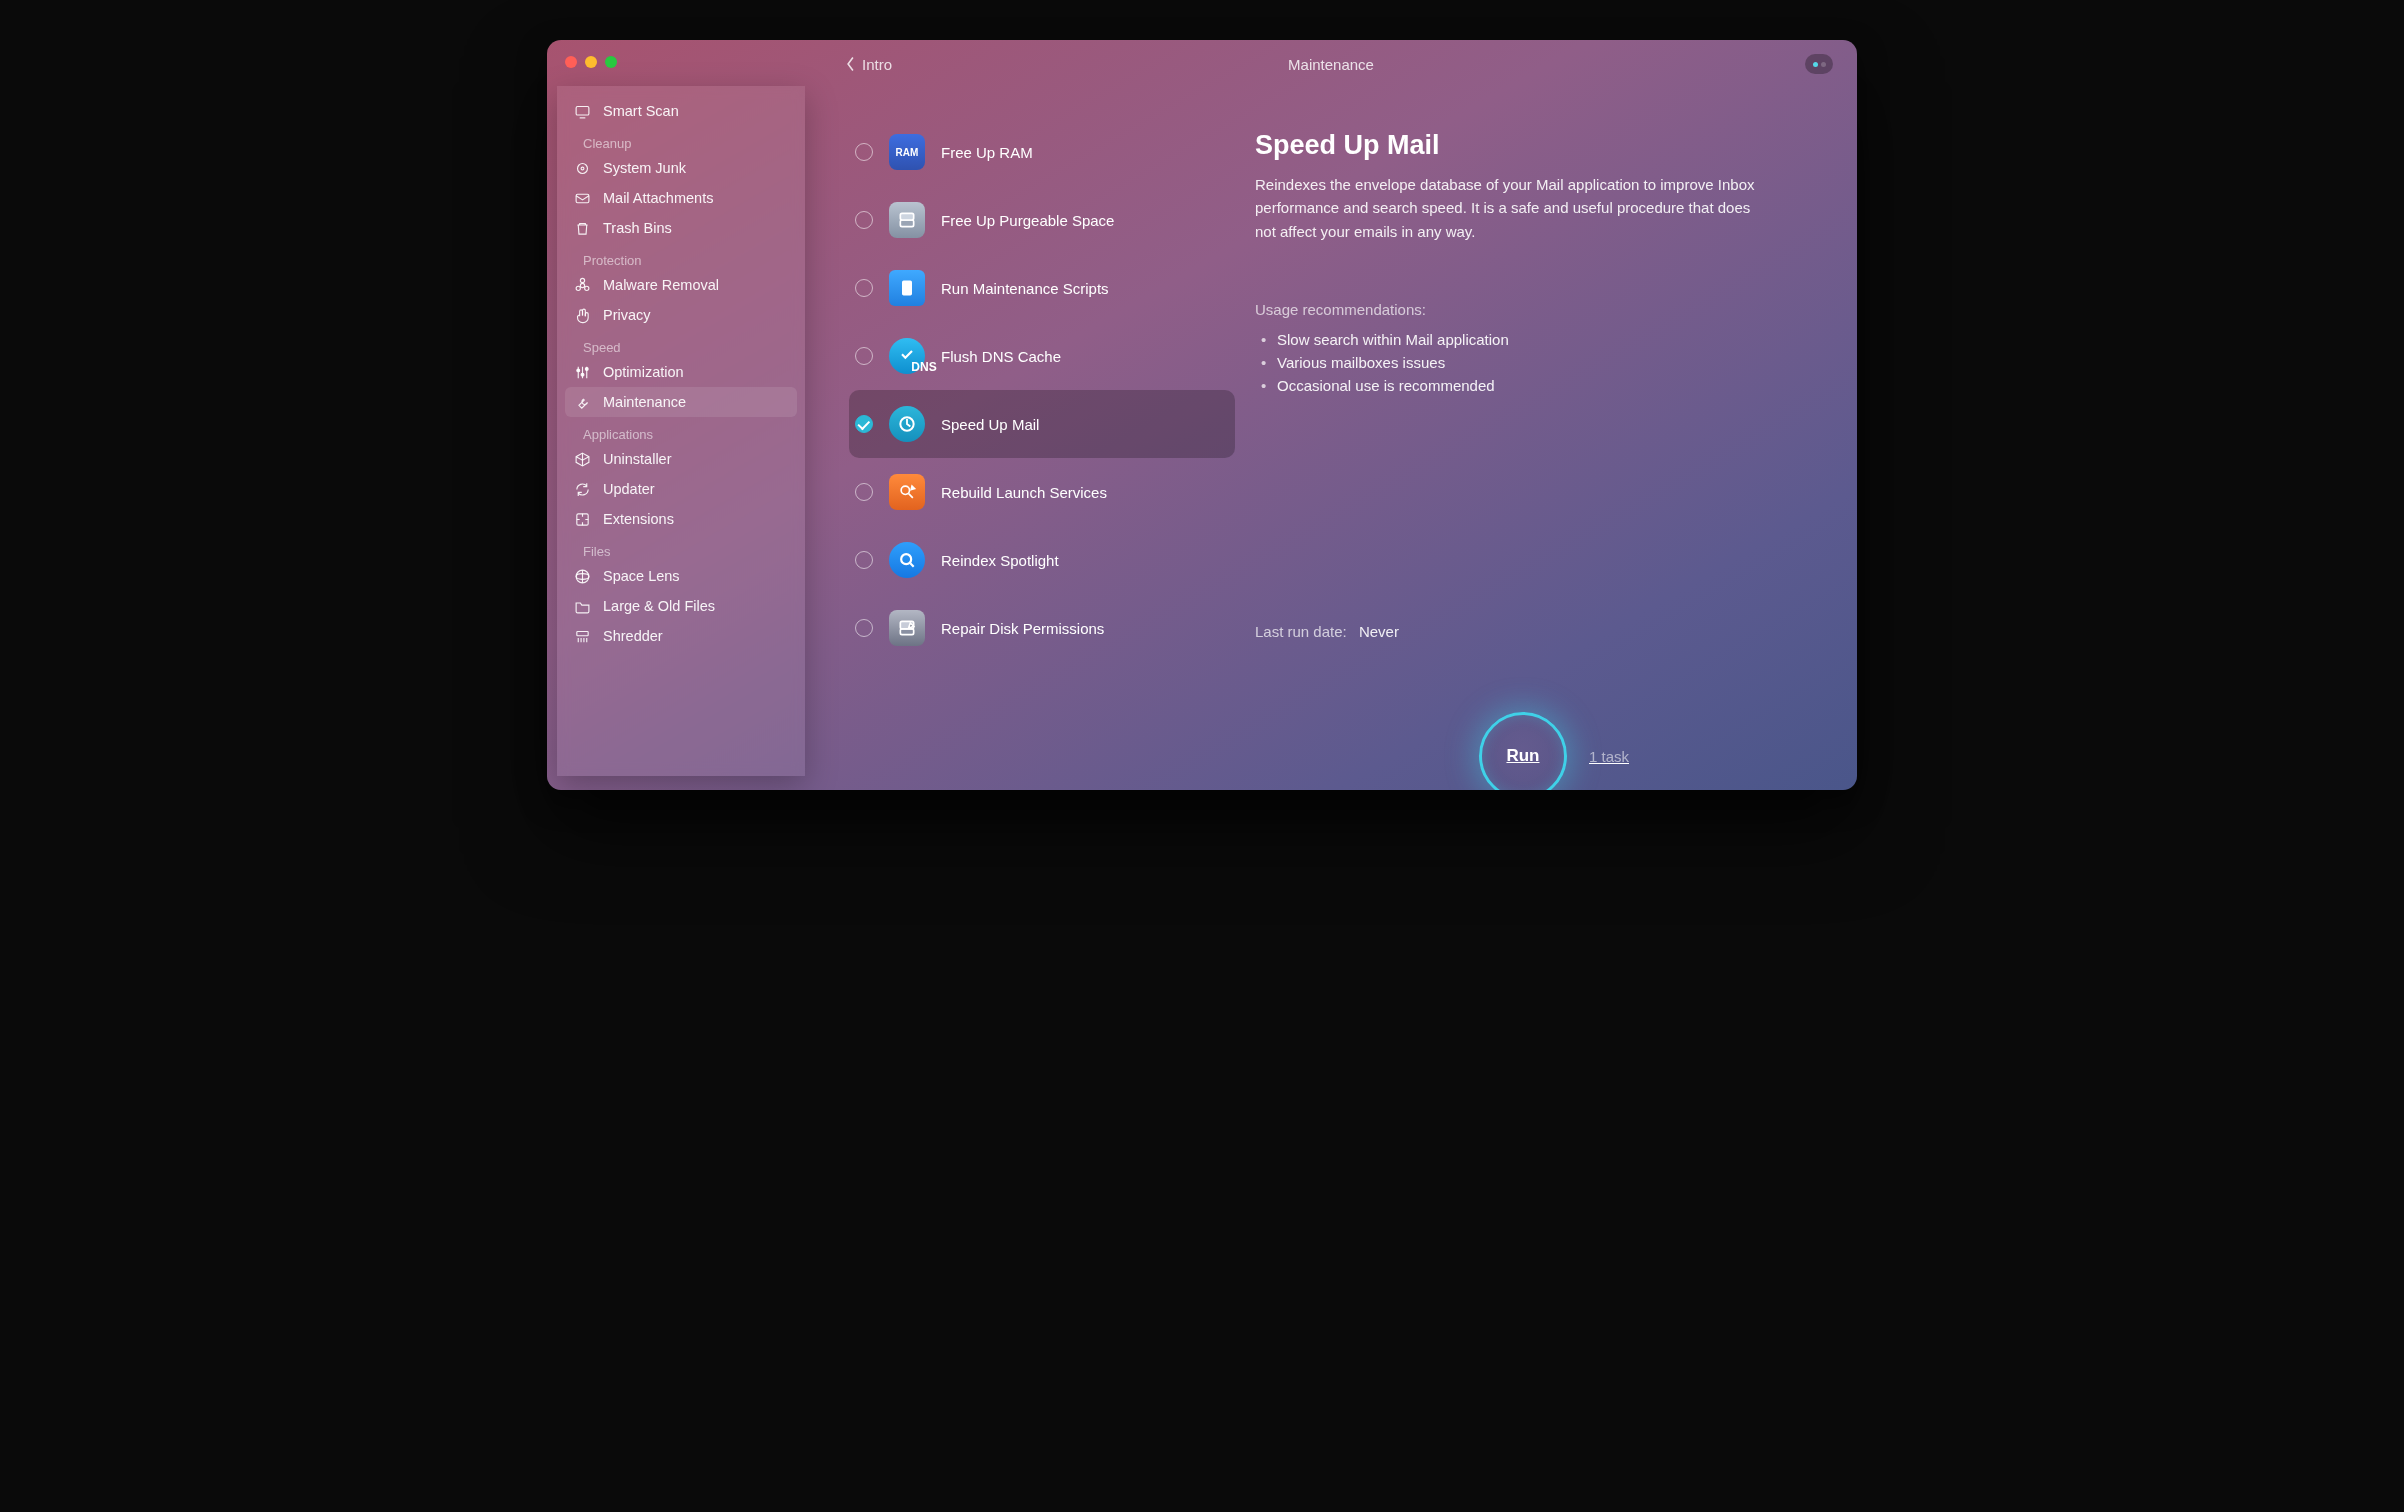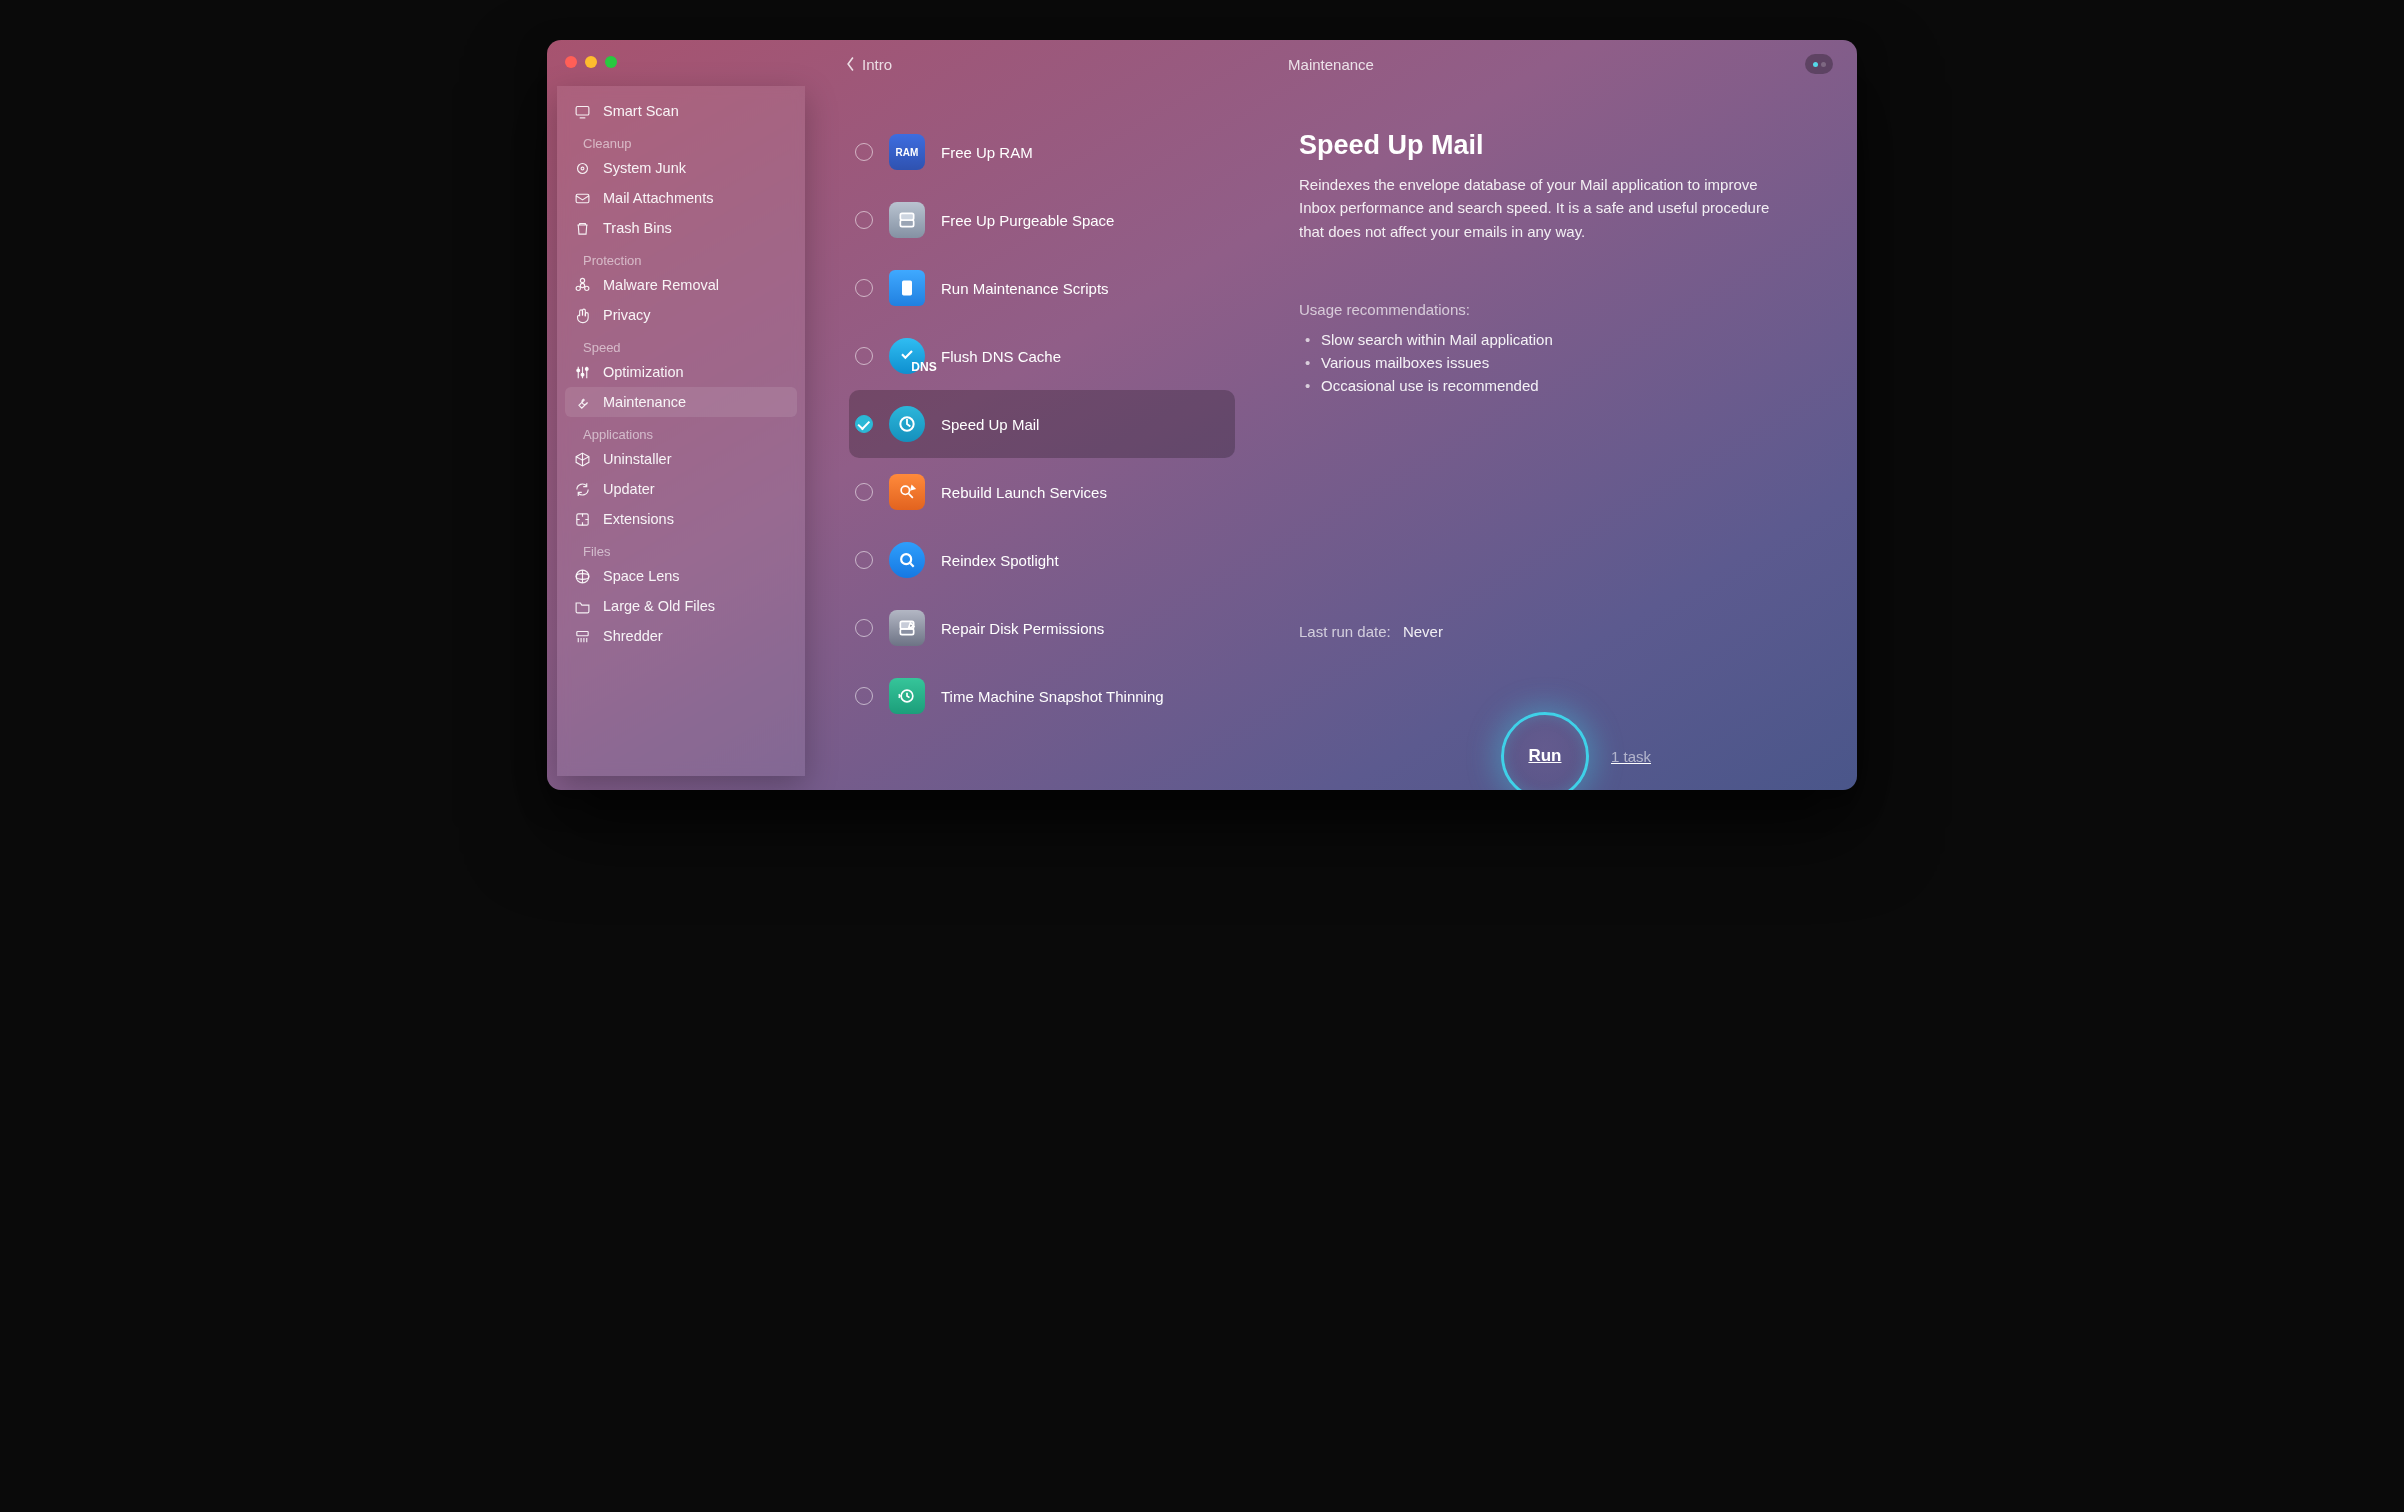--- a/index.html
+++ b/index.html
@@ -73,21 +73,21 @@
   .back-link { display:flex; align-items:center; gap:6px; font-size:15px; cursor:pointer; color: rgba(255,255,255,0.8);}
   .back-link svg { width:11px; height:16px; stroke: rgba(255,255,255,0.8); fill:none; stroke-width:2;}
   .crumb-title { position:absolute; left:50%; transform:translateX(-50%); font-size:15px; color: rgba(255,255,255,0.82);}
   .top-badge {
     margin-left:auto; width:28px; height:20px; border-radius:10px; background: rgba(0,0,0,0.28);
     display:flex; align-items:center; justify-content:center; gap:3px;
   }
   .top-badge .dot { width:5px; height:5px; border-radius:50%; background:#55d8e8; }
   .top-badge .dot2 { width:5px; height:5px; border-radius:50%; background:rgba(255,255,255,0.2); }
 
-  .content { flex:1; display:flex; overflow:hidden;gap:44px;}
+  .content { flex:1; display:flex; overflow:hidden;}
   .tasks {
     width: 430px;
     padding: 30px 0 20px 44px;
   }
   .task-row {
     display:flex; align-items:center; gap:16px; height:68px; border-radius:10px; padding:0 14px 0 6px;
     cursor:pointer;
   }
   .task-row.selected { background: rgba(0,0,0,0.22); }
   .chk {
@@ -379,31 +379,20 @@
             <div class="chk"></div>
             <div class="task-icon ti-disk">
               <svg viewBox="0 0 24 24">
                 <rect x="4" y="13" width="16" height="7" rx="2" fill="#8a90a2"></rect>
                 <rect x="4" y="4" width="16" height="9" rx="2" fill="#c7ccd8"></rect>
                 <path d="M16 6l4 4-6 2z" fill="#6b7180"></path>
               </svg>
             </div>
             <div class="task-label">Repair Disk Permissions</div>
           </div>
-          <div class="task-row">
-            <div class="chk"></div>
-            <div class="task-icon ti-tm">
-              <svg viewBox="0 0 24 24">
-                <circle cx="12" cy="12" r="7" stroke="#fff" fill="none" stroke-width="2"></circle>
-                <path d="M12 8v4l3 2" stroke="#fff" fill="none" stroke-width="2"></path>
-                <path d="M4 12l-2-2m2 2l-2 2" stroke="#fff" stroke-width="2"></path>
-              </svg>
-            </div>
-            <div class="task-label">Time Machine Snapshot Thinning</div>
-          </div>
         </div>
 
       <div class="detail">
         <h1>Speed Up Mail</h1>
         <p class="desc">Reindexes the envelope database of your Mail application to improve Inbox performance and search speed. It is a safe and useful procedure that does not affect your emails in any way.</p>
         <div class="usage-h">Usage recommendations:</div>
         <ul class="usage-list" id="usage">
             <li>Slow search within Mail application</li>
             <li>Various mailboxes issues</li>
             <li>Occasional use is recommended</li>

